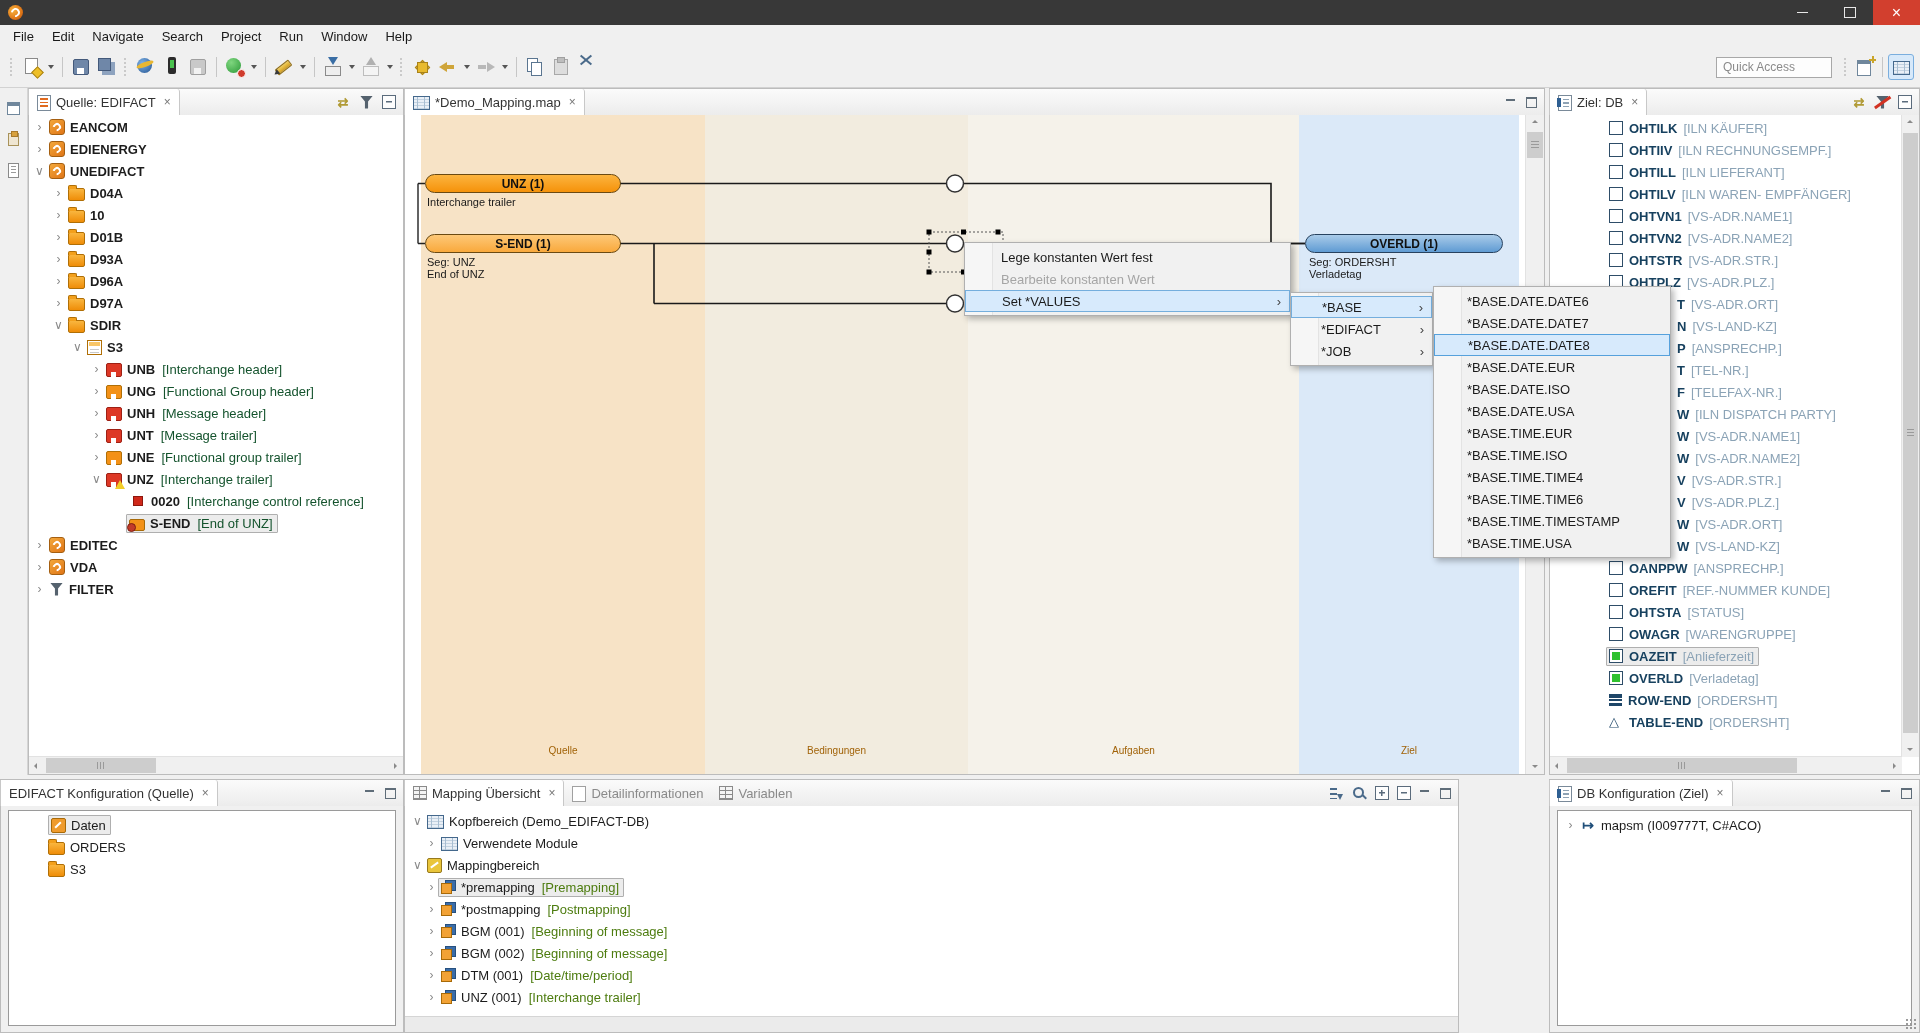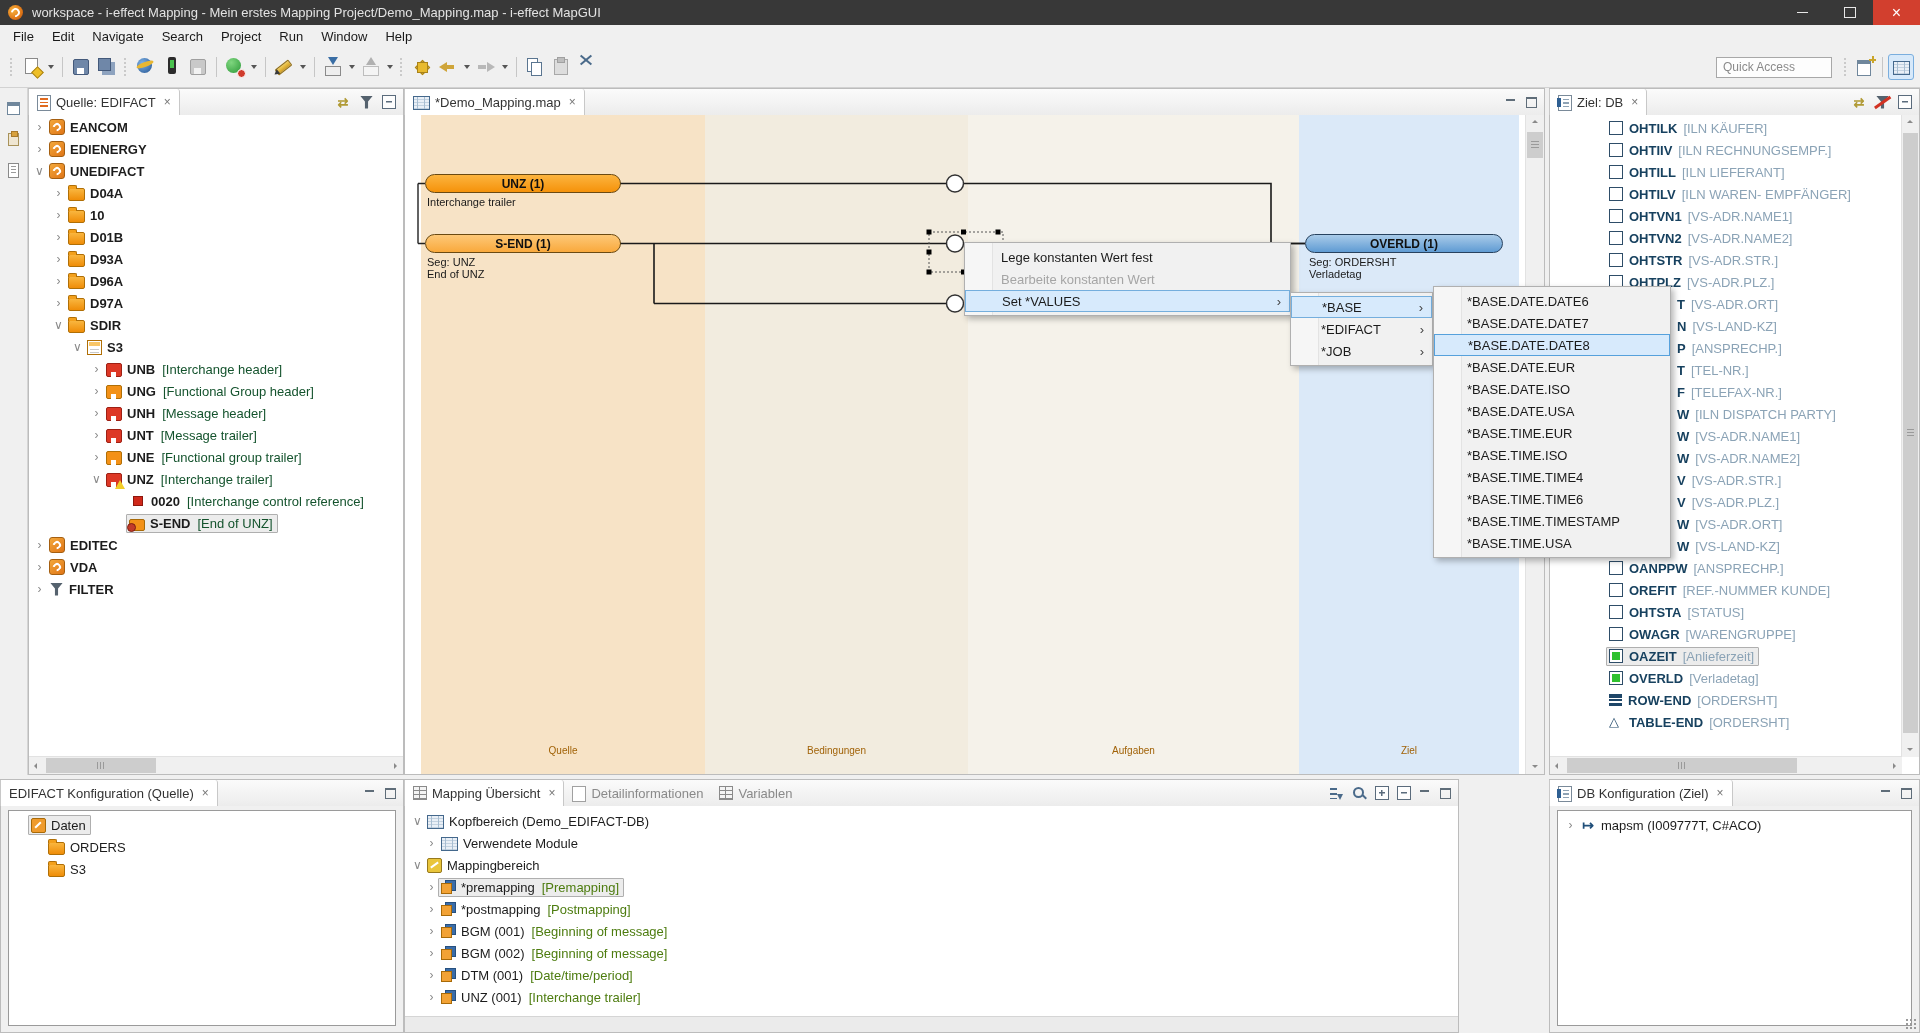--- a/index.html
+++ b/index.html
@@ -176,21 +176,20 @@
   .cfgbox{position:absolute;left:7px;right:7px;top:4px;height:216px;background:#fff;border:1px solid #9a9a9a;padding-top:3px;box-sizing:border-box}
   #grip{position:absolute;right:3px;bottom:3px;width:12px;height:12px;background:radial-gradient(circle,#9a9a9a 1px,transparent 1.2px);background-size:4px 4px}
 </style>
 </head>
 <body>
 
 <div id="app">
 
   <div id="titlebar">
     <span class="appicon"></span>
-    <span id="title-text">workspace - i-effect Mapping - Mein erstes Mapping Project/Demo_Mapping.map - i-effect MapGUI</span>
     <div class="winbtns">
       <div class="winbtn wmin">
           <span></span>
         </div>
       <div class="winbtn wmax">
           <span></span>
         </div>
       <div class="winbtn wclose">×</div>
     </div>
   </div>
@@ -753,21 +752,21 @@
         <span class="tabx">×</span>
       </div>
       <div class="phicons">
         <span class="pmin"></span>
         <span class="pmax"></span>
       </div>
     </div>
     <div class="pbody" style="background:#f0f0f0">
       <div class="cfgbox">
 
-      <div class="trow sel" style="padding-left:19px">
+      <div class="trow sel" style="padding-left:39px">
           <span class="grp">
             <span class="ic ic-wrench"></span>
             <span class="tname" style="font-weight:normal">Daten</span>
           </span>
         </div>
           <div class="trow" style="padding-left:36px">
           <span class="grp">
             <span class="ic ic-folder"></span>
             <span class="tname" style="font-weight:normal">ORDERS</span>
           </span>

